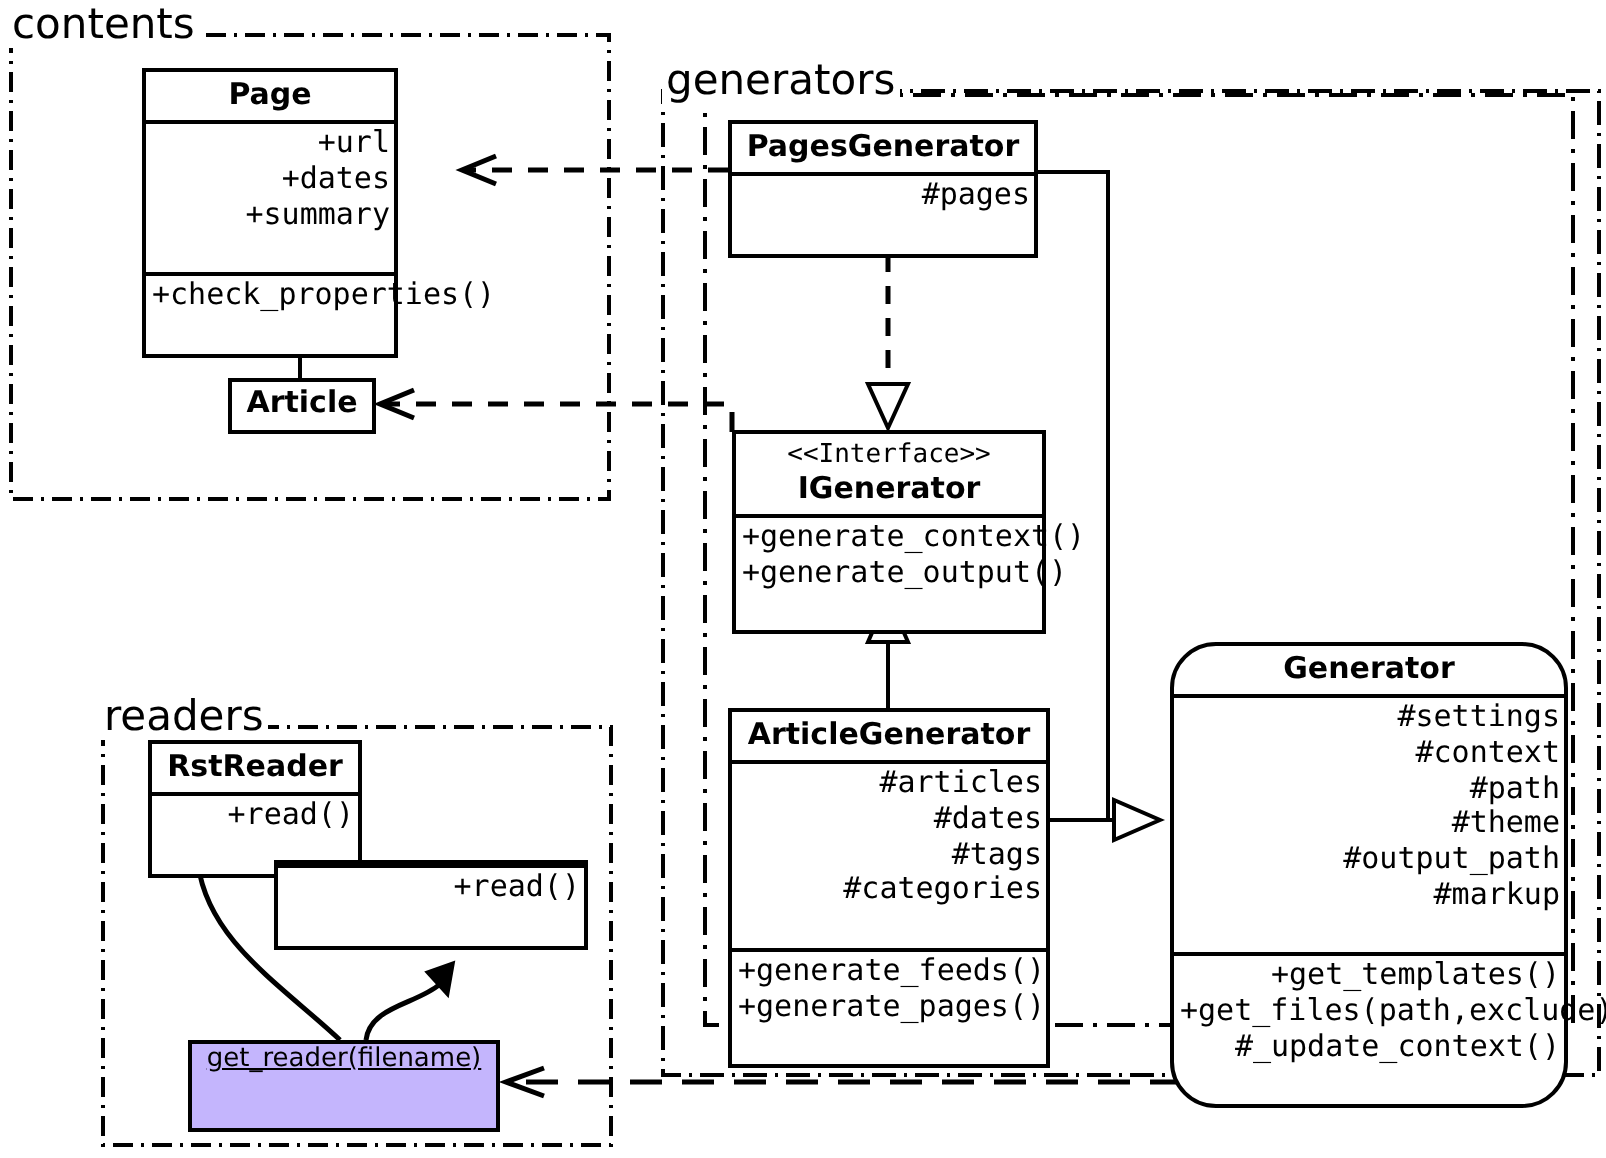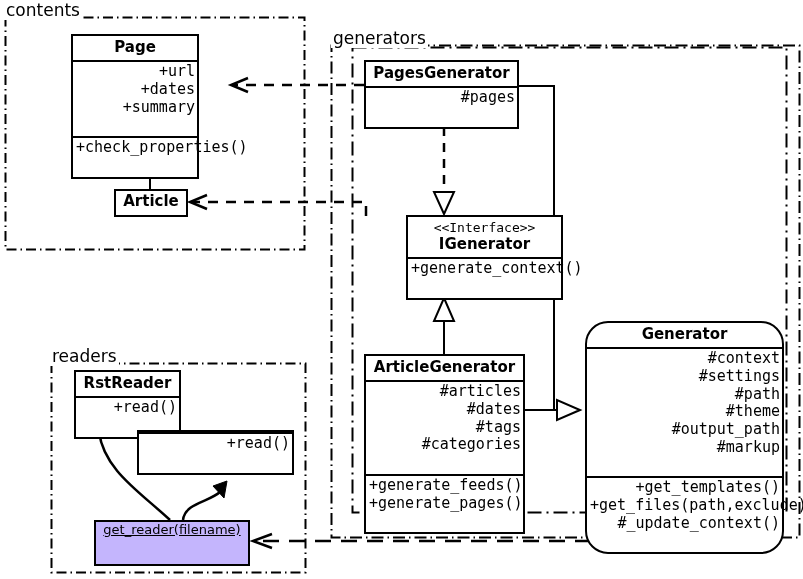--- a/index.html
+++ b/index.html
@@ -74,21 +74,21 @@
     font-family: "DejaVu Sans", sans-serif;
     font-size: 13px;
     color: #000;
     z-index: 5;
     text-decoration: underline;
   }
   
   .pkg-label {
     position: absolute;
     font-family: "DejaVu Sans", sans-serif;
-    font-size: 17px;
+    font-size: 21px;
     color: #000;
     background: #ffffff;
     padding: 0 2px;
     z-index: 6;
     white-space: nowrap;
   }
 </style>
 </head>
 <body>
 
@@ -174,49 +174,50 @@
     <div class="uml-title" style="padding:2px 4px;">Article</div>
   </div>
 
   <div class="uml-box" style="left:364px; top:60px; width:155px;">
     <div class="uml-title">PagesGenerator</div>
     <div class="uml-compartment">
       <div class="row">#pages</div>
     </div>
   </div>
 
-  <div class="uml-box" style="left:366px; top:215px; width:157px;margin-left:40px;">
+  <div class="uml-box" style="left:366px; top:215px; width:157px;">
     <div class="uml-title">
       <span class="uml-stereotype">&lt;&lt;Interface&gt;&gt;</span>
       <span>IGenerator</span>
     </div>
     <div class="uml-compartment">
       <div class="row">+generate_context()</div>
+      <div class="row">+generate_output()</div>
     </div>
   </div>
 
   <div class="uml-box" style="left:364px; top:354px; width:161px;">
     <div class="uml-title">ArticleGenerator</div>
     <div class="uml-compartment">
       <div class="row">#articles</div>
       <div class="row">#dates</div>
       <div class="row">#tags</div>
       <div class="row">#categories</div>
     </div>
     <div class="uml-compartment">
       <div class="row">+generate_feeds()</div>
       <div class="row">+generate_pages()</div>
     </div>
   </div>
 
   <div class="uml-box" style="left:585px; top:321px; width:199px;border-radius:23px;">
     <div class="uml-title">Generator</div>
     <div class="uml-compartment">
+      <div class="row">#settings</div>
       <div class="row">#context</div>
-      <div class="row">#settings</div>
       <div class="row">#path</div>
       <div class="row">#theme</div>
       <div class="row">#output_path</div>
       <div class="row">#markup</div>
     </div>
     <div class="uml-compartment">
       <div class="row">+get_templates()</div>
       <div class="row">+get_files(path,exclude)</div>
       <div class="row">#_update_context()</div>
     </div>

